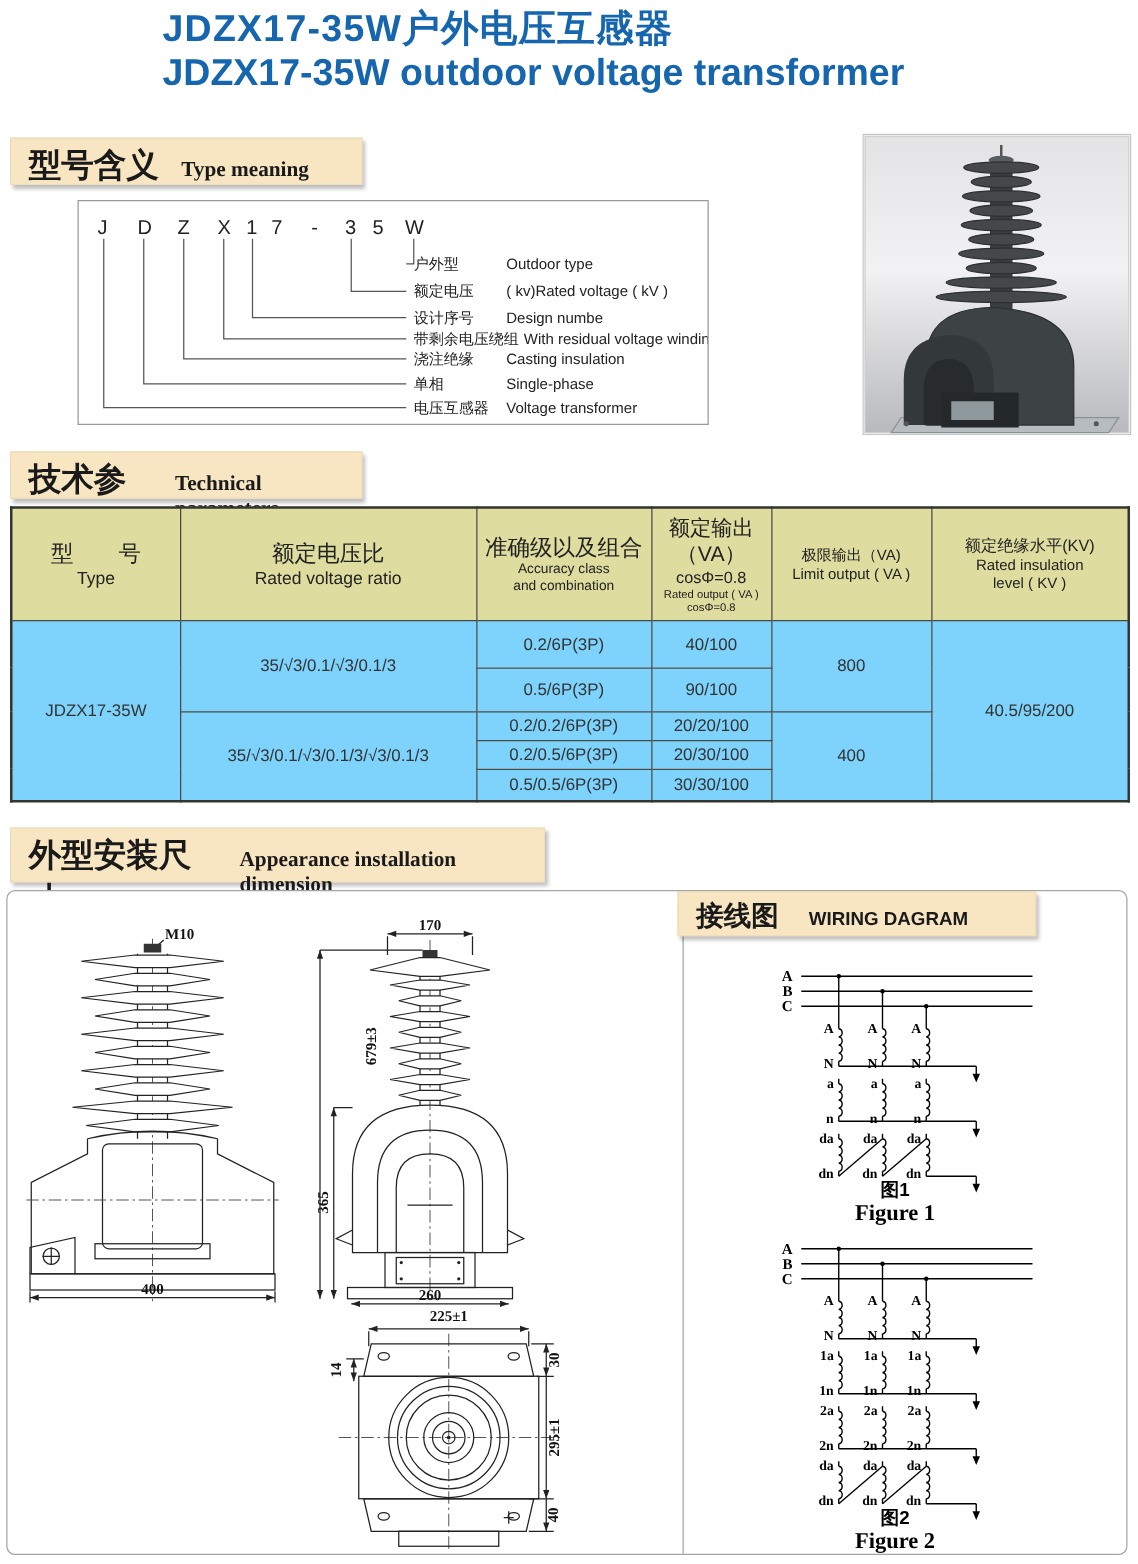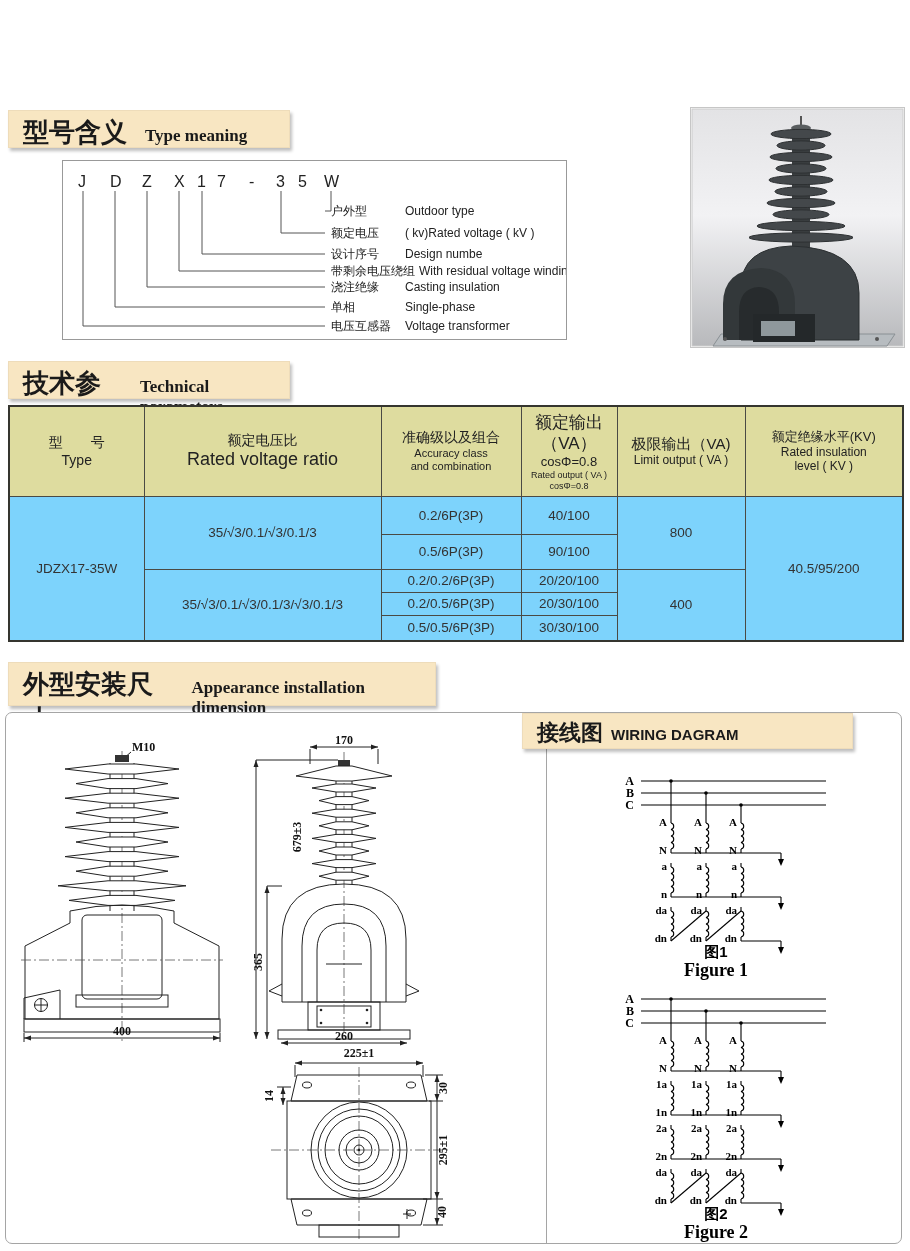--- a/index.html
+++ b/index.html
@@ -9,37 +9,37 @@
   .title{position:absolute;left:130px;top:6px;color:#1566ae;font-weight:bold;line-height:1.18;}
   .title .t1{font-size:30px;letter-spacing:1px;}
   .title .t2{font-size:30px;}
   
   .sec-hdr{position:absolute;background:#f8e6c2;border:1px solid #eedcba;
            box-shadow:2px 3px 3px rgba(0,0,0,.25);display:flex;align-items:baseline;
            padding:4px 0 4px 14px;box-sizing:border-box;}
   .sec-zh{font-family:"Liberation Serif","DejaVu Serif",serif;font-weight:bold;font-size:26px;color:#1a1a1a;}
   .sec-en{font-family:"Liberation Serif","DejaVu Serif",serif;font-weight:bold;font-size:17px;color:#1a1a1a;margin-left:18px;}
   .sec-hdr.wiring .sec-zh{font-size:22px;}
-  .sec-hdr.wiring .sec-en{font-family:"Liberation Sans","DejaVu Sans",sans-serif;font-size:15px;margin-left:8px;}
+  .sec-hdr.wiring .sec-en{font-family:"Liberation Sans","DejaVu Sans",sans-serif;font-size:15px;margin-left:24px;}
   
   .typebox{position:absolute;left:62px;top:160px;width:505px;height:180px;border:1px solid #999;box-sizing:border-box;}
   .tchar{font:16px "Liberation Sans","DejaVu Sans",sans-serif;fill:#222;}
   .tlbl{font:12px "Liberation Sans","DejaVu Sans",sans-serif;fill:#222;}
   .tline{stroke:#555;stroke-width:1;fill:none;}
   
   .photo{position:absolute;left:690px;top:107px;width:215px;height:241px;border:1px solid #c6c6c6;box-sizing:border-box;}
   
   table.params{position:absolute;left:8px;top:405px;width:894px;border-collapse:collapse;table-layout:fixed;}
   table.params th,table.params td{border:1px solid #4a4a44;text-align:center;vertical-align:middle;padding:0 2px;}
   table.params{border:2px solid #35352f;}
   table.params th{background:#dedc9f;font-weight:normal;color:#222;}
   table.params td{background:#7dd3fc;font-size:13.5px;color:#333;}
   tr.hrow{height:90px;}
   tr.r1{height:38px;} tr.r2{height:35px;} tr.r3{height:23px;} tr.r4{height:23px;} tr.r5{height:26px;}
-  .h-zh{font-size:14px;line-height:1.25;}
+  .h-zh{font-size:18px;line-height:1.25;}
   .h-en{font-size:11px;line-height:1.2;}
   .h-sm{font-size:9px;line-height:1.15;}
   
   .panel{position:absolute;left:5px;top:712px;width:897px;height:532px;border:1px solid #a5a5a5;
          border-radius:7px;box-sizing:border-box;background:#fff;}
   .panel .divider{position:absolute;left:540px;top:0;bottom:0;width:1px;background:#a5a5a5;}
   .panel svg{position:absolute;}
   
   .ln{stroke:#222;fill:none;stroke-width:1;}
   .lnw{stroke:#222;fill:#fff;stroke-width:1;}
@@ -50,20 +50,24 @@
   .buslbl{font:bold 12px "Liberation Serif","DejaVu Serif",serif;fill:#000;}
   .wlbl{font:bold 11px "Liberation Serif","DejaVu Serif",serif;fill:#000;}
   .capzh{font:bold 15px "Liberation Sans","DejaVu Sans",sans-serif;fill:#000;}
   .capen{font:bold 18px "Liberation Serif","DejaVu Serif",serif;fill:#000;}
 </style>
 </head>
 <body>
 
 <div id="page">
 
+  <div class="title">
+    <div class="t1">JDZX17-35W户外电压互感器</div>
+    <div class="t2">JDZX17-35W outdoor voltage transformer</div>
+  </div>
 
   <div class="sec-hdr" style="left:8px;top:110px;width:282px;height:38px;">
     <span class="sec-zh">型号含义</span>
     <span class="sec-en">Type meaning</span>
   </div>
 
   <div class="typebox">
     <svg width="503" height="178" viewBox="0 0 503 178">
 
       <text class="tchar" x="15" y="26">J</text>
@@ -151,35 +155,35 @@
         <col style="width:158px">
     </colgroup>
     <tbody>
         <tr class="hrow">
       <th>
         <div class="h-zh">型　　号</div>
         <div class="h-en" style="font-size:14px">Type</div>
       </th>
       <th>
         <div class="h-zh">额定电压比</div>
-        <div class="h-en" style="font-size:18px">Rated voltage ratio</div>
+        <div class="h-en" style="font-size:14px">Rated voltage ratio</div>
       </th>
       <th>
         <div class="h-zh">准确级以及组合</div>
         <div class="h-en">Accuracy class</div>
         <div class="h-en">and combination</div>
       </th>
       <th>
         <div class="h-zh" style="font-size:17px">额定输出（VA）</div>
         <div class="h-zh" style="font-size:13px">cosΦ=0.8</div>
         <div class="h-sm">Rated output ( VA )</div>
         <div class="h-sm">cosΦ=0.8</div>
       </th>
       <th>
-        <div class="h-zh" style="font-size:15px">极限输出（VA)</div>
+        <div class="h-zh" style="font-size:12px">极限输出（VA)</div>
         <div class="h-en" style="font-size:12px">Limit output ( VA )</div>
       </th>
       <th>
         <div class="h-zh" style="font-size:13px">额定绝缘水平(KV)</div>
         <div class="h-en" style="font-size:12px">Rated insulation</div>
         <div class="h-en" style="font-size:12px">level ( KV )</div>
       </th>
     </tr>
     <tr class="r1">
       <td rowspan="5">JDZX17-35W</td>
@@ -211,21 +215,21 @@
     </table>
 
   <div class="sec-hdr" style="left:8px;top:662px;width:428px;height:44px;">
     <span class="sec-zh">外型安装尺寸</span>
     <span class="sec-en">Appearance installation dimension</span>
   </div>
 
   <div class="panel">
     <div class="divider"></div>
 
-    <div class="sec-hdr wiring" style="left:516px;top:0;width:331px;height:36px;">
+    <div class="sec-hdr wiring" style="left:536px;top:0;width:287px;height:36px;">
       <span class="sec-zh">接线图</span>
       <span class="sec-en">WIRING DAGRAM</span>
     </div>
 
     <svg id="dwg1" style="left:8px;top:26px;" width="240" height="305" viewBox="0 0 240 305">
         <line x1="108" y1="12" x2="108" y2="302" class="cl"></line>
         <text x="118" y="12" class="dim">M10</text>
         <line x1="117" y1="13" x2="109" y2="20" class="ln"></line>
         <rect x="101" y="16" width="14" height="7" fill="#333"></rect>
         <line x1="96" y1="24" x2="96" y2="172" class="ln"></line>

